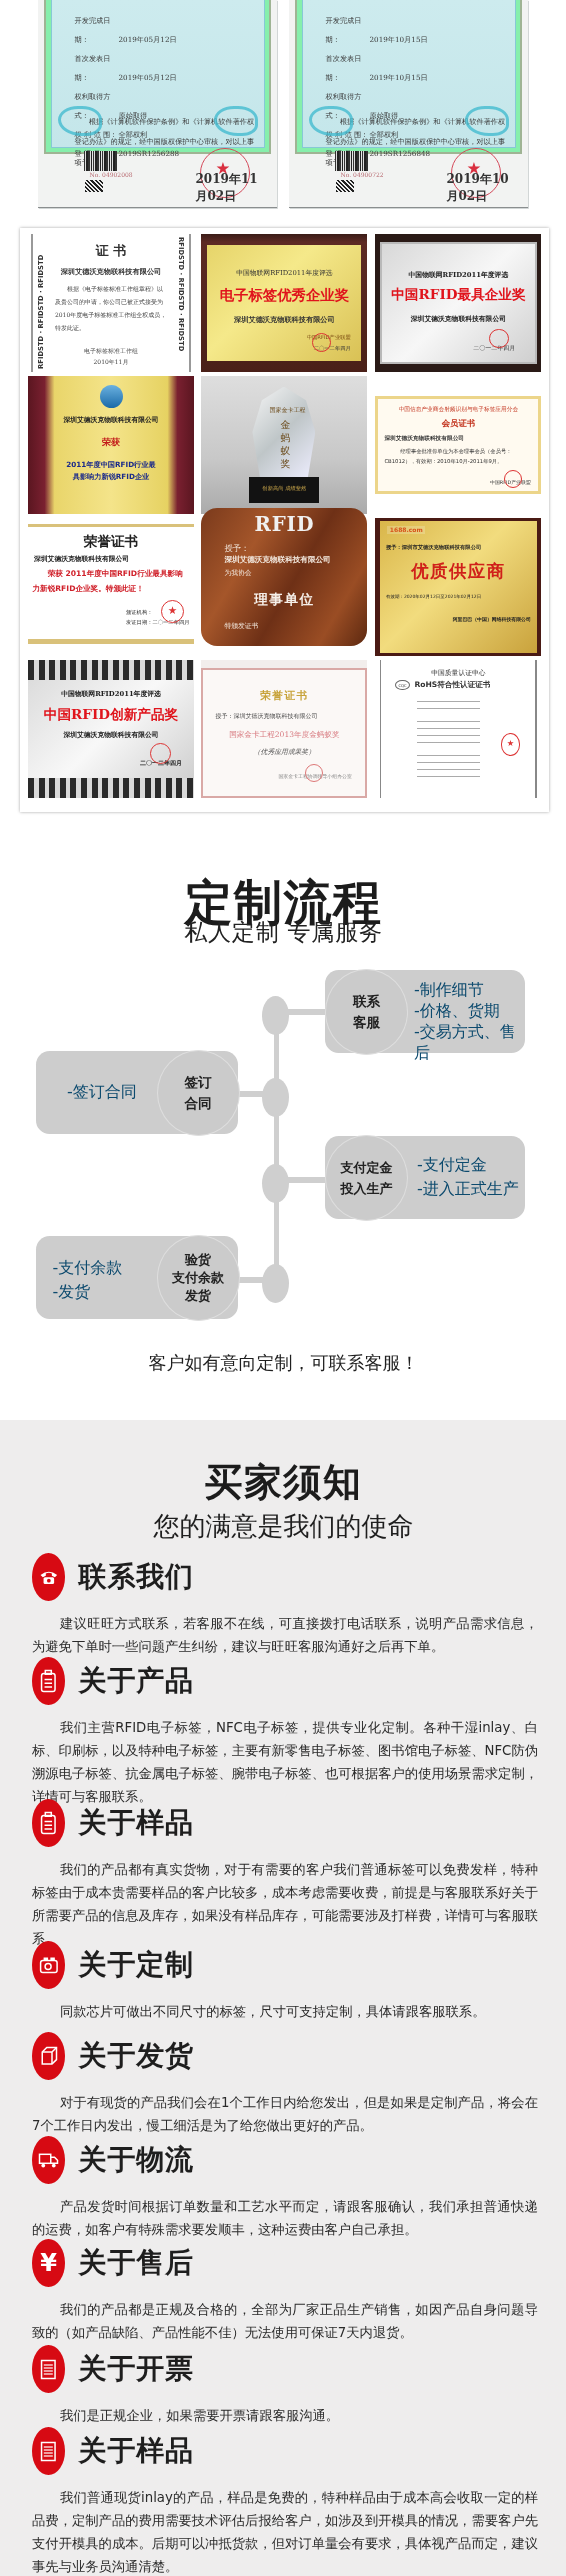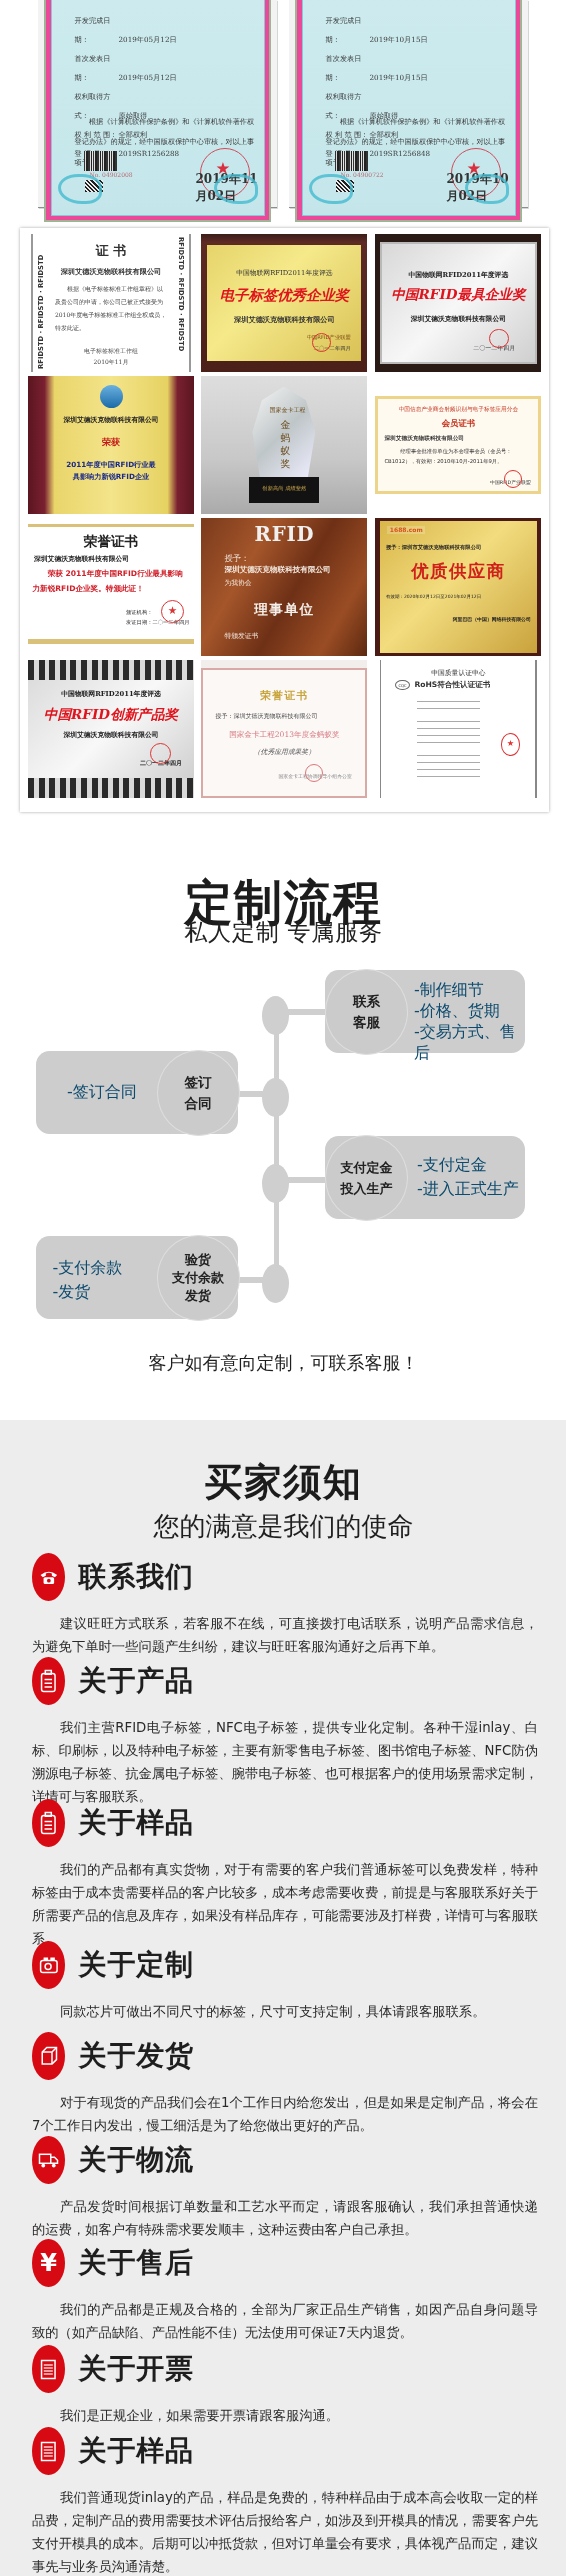--- a/index.html
+++ b/index.html
@@ -1,41 +1,41 @@
 <!DOCTYPE html>
 <html style="font-size:12px"><head>
 <meta charset="utf-8">
 <style>
   * { box-sizing: border-box; margin: 0; padding: 0; }
   body { width: 567px; height: 2576px; background: #ffffff; font-family: "DejaVu Sans", "Liberation Sans", sans-serif; color: #222; position: relative; overflow: hidden; }
 
   
   .soft-certs { position: absolute; left: 0; top: 0; width: 567px; height: 212px; }
   .soft-cert { position: absolute; top: 0; width: 239px; height: 208px; background: #f2f3f2; border-bottom: 1.5px solid #8a8e8f; box-shadow: 0.8px 0.8px 0 #c8cccc; }
-  .soft-cert .paper { position: absolute; left: 6px; top: 0; right: 6px; height: 222px; background: #ec4899; border: 2.3px solid #9fb494; border-top: none; }
+  .soft-cert .paper { position: absolute; left: 6px; top: 0; right: 6px; height: 154px; background: #86efac; border: 2.3px solid #9fb494; border-top: none; }
   .soft-cert .inner { position: absolute; left: 4.5px; top: 0; right: 4.5px; bottom: 4.5px; border: 1.5px solid #86c8d6; border-top: none; background: linear-gradient(180deg, #cdebee 0%, #c4e6ea 100%); }
   .soft-cert .rows { position: absolute; left: 23px; top: 10.6px; font-family: "DejaVu Serif", serif; font-size: 7.2px; color: #3a3a3a; line-height: 19px; }
   .soft-cert .rows div span.k { display: inline-block; width: 44px; }
   .soft-cert .law { position: absolute; left: 23px; top: 112px; width: 181px; font-family: "DejaVu Serif", serif; font-size: 7.2px; color: #3a3a3a; line-height: 20.4px; text-indent: 2em; }
   .soft-cert .barcode { position: absolute; left: 32px; top: 151px; width: 33px; height: 19.7px; background: repeating-linear-gradient(90deg, #333 0 1.5px, #ddd 1.5px 2.3px, #222 2.3px 3.8px, #e8e8e8 3.8px 4.5px); }
   .soft-cert .qr { position: absolute; left: 33px; top: 180px; width: 18px; height: 12px; background: repeating-linear-gradient(45deg,#222 0 1.5px,#eee 1.5px 3px); }
   .soft-cert .seal { position: absolute; left: 148px; top: 148px; width: 50px; height: 50px; border: 1.5px solid #d4495a; border-radius: 50%; }
   .soft-cert .seal .star { position: absolute; left: 15px; top: 12px; font-size: 16.6px; color: #d93040; line-height: 1; }
   .soft-cert .no { position: absolute; left: 38px; top: 171px; font-size: 6px; color: #b96b72; font-family: "DejaVu Serif", serif; }
   .soft-cert .date { position: absolute; left: 144px; top: 171px; font-size: 12px; color: #333; font-family: "DejaVu Serif", serif; font-weight: bold; }
   .soft-cert .orn { position: absolute; bottom: 10.6px; width: 44px; height: 30px; border: 3px solid #43bcd0; border-radius: 50% 50% 40% 60%; opacity: .8; }
 
   
   .honor-box { position: absolute; left: 20.4px; top: 228px; width: 529px; height: 584px; background: #fff; box-shadow: 0 0 3px rgba(0,0,0,.35); }
   .honor-cell { position: absolute; width: 166px; height: 138px; overflow: hidden; }
   .honor-cell .t1 { position: absolute; left: 0; right: 0; text-align: center; font-family: "DejaVu Serif", serif; }
   .plaque-wood { background: linear-gradient(180deg,#3b1d18 0%, #5d2a24 6%, #4a2018 100%); }
   .plaque-gold { position: absolute; left: 6px; right: 6px; top: 10.6px; bottom: 10.6px; background: linear-gradient(135deg,#e6d46a 0%,#f5e98a 40%,#d9c155 100%); }
   .plaque-silver { position: absolute; left: 4.5px; right: 4.5px; top: 7.6px; bottom: 7.6px; background: linear-gradient(135deg,#d8d8d8 0%,#f7f7f7 50%,#cfcfcf 100%); border: 2.3px solid #b9b9b9; }
-  .red-big { color: #e0141c; font-weight: bold; font-family: "DejaVu Sans", sans-serif; font-style: italic; }
+  .red-big { color: #e0141c; font-weight: bold; font-family: "DejaVu Sans", sans-serif; }
   .cert-white { background: #fff; }
 
   
   .flow-title { position: absolute; left: 0; width: 567px; top: 871px; text-align: center; font-size: 48px; font-weight: bold; color: #1c1c1c; letter-spacing: 1.5px; }
   .flow-sub { position: absolute; left: 0; width: 567px; top: 917px; text-align: center; font-size: 23px; color: #222; letter-spacing: 0.8px; }
   .flow-line-v { position: absolute; left: 274px; top: 1017px; width: 4.5px; height: 280px; background: #cfcfcf; }
   .flow-dot { position: absolute; width: 27px; height: 39px; border-radius: 50%; background: #cfcfcf; }
   .flow-line-h { position: absolute; height: 6px; background: #cfcfcf; }
   .cyl { position: absolute; height: 83px; background: #cdcdcd; border-radius: 13.6px; }
   .cyl .cap { position: absolute; top: -1.5px; width: 83px; height: 86px; border-radius: 50%; background: #cbcbcb; border: 1.5px solid #dedede; display: flex; align-items: center; justify-content: center; text-align: center; font-weight: bold; color: #222; }
@@ -170,21 +170,21 @@
     <div style="position:absolute;left:0;right:0;top:6px;height:3px;background:#d9c17a;"></div>
     <div class="t1" style="top:15px;font-size:13.6px;font-weight:bold;color:#222;">荣誉证书</div>
     <div style="position:absolute;left:6px;top:36px;font-size:6.8px;font-weight:bold;color:#222;">深圳艾德沃克物联科技有限公司</div>
     <div style="position:absolute;left:4.5px;right:4.5px;top:48px;font-size:7.6px;line-height:15px;color:#d0202a;font-weight:bold;text-indent:2em;">荣获 2011年度中国RFID行业最具影响力新锐RFID企业奖。特颁此证！</div>
     <div style="position:absolute;left:98px;top:91px;font-size:5.3px;color:#222;">颁证机构：</div>
     <div style="position:absolute;left:98px;top:101px;font-size:5.3px;color:#222;"><span>发证日期：</span><span>二〇一二年四月</span></div>
     <div style="position:absolute;left:133px;top:82px;width:23px;height:23px;border:1.5px solid #d33;border-radius:50%;color:#d33;text-align:center;line-height:19.7px;font-size:10.6px;">★</div>
     <div style="position:absolute;left:0;right:0;top:121px;height:4.5px;background:#d9c17a;"></div>
   </div>
 
-  <div class="honor-cell" style="left:181px;top:290px;background:linear-gradient(120deg,#7a3a1c 0%,#a5562a 30%,#6e3016 55%,#9a4d24 80%,#5c2810 100%);">
+  <div class="honor-cell" style="left:181px;top:280px;background:linear-gradient(120deg,#7a3a1c 0%,#a5562a 30%,#6e3016 55%,#9a4d24 80%,#5c2810 100%);border-radius:16px;">
     <div class="t1" style="top:4.5px;font-size:19.7px;font-weight:bold;color:#f0f0f0;letter-spacing:0.8px;">RFID</div>
     <div style="position:absolute;left:23px;top:35px;font-size:8.3px;color:#f2e8de;font-weight:normal;">授予：</div>
     <div style="position:absolute;left:23px;top:47px;font-size:7.6px;color:#f2e8de;font-weight:bold;">深圳艾德沃克物联科技有限公司</div>
     <div style="position:absolute;left:23px;top:60px;font-size:6.8px;color:#f2e8de;">为我协会</div>
     <div class="t1" style="top:83px;font-size:13.6px;font-weight:bold;color:#f6f0ea;letter-spacing:1.5px;">理事单位</div>
     <div style="position:absolute;left:23px;top:113px;font-size:6.8px;color:#f2e8de;">特颁发证书</div>
   </div>
 
   <div class="honor-cell" style="left:355px;top:290px;background:#4a1a14;">
     <div style="position:absolute;left:4.5px;right:4.5px;top:3px;bottom:3px;background:linear-gradient(135deg,#d9b64a,#f2dc7e 45%,#c9a23c);">

